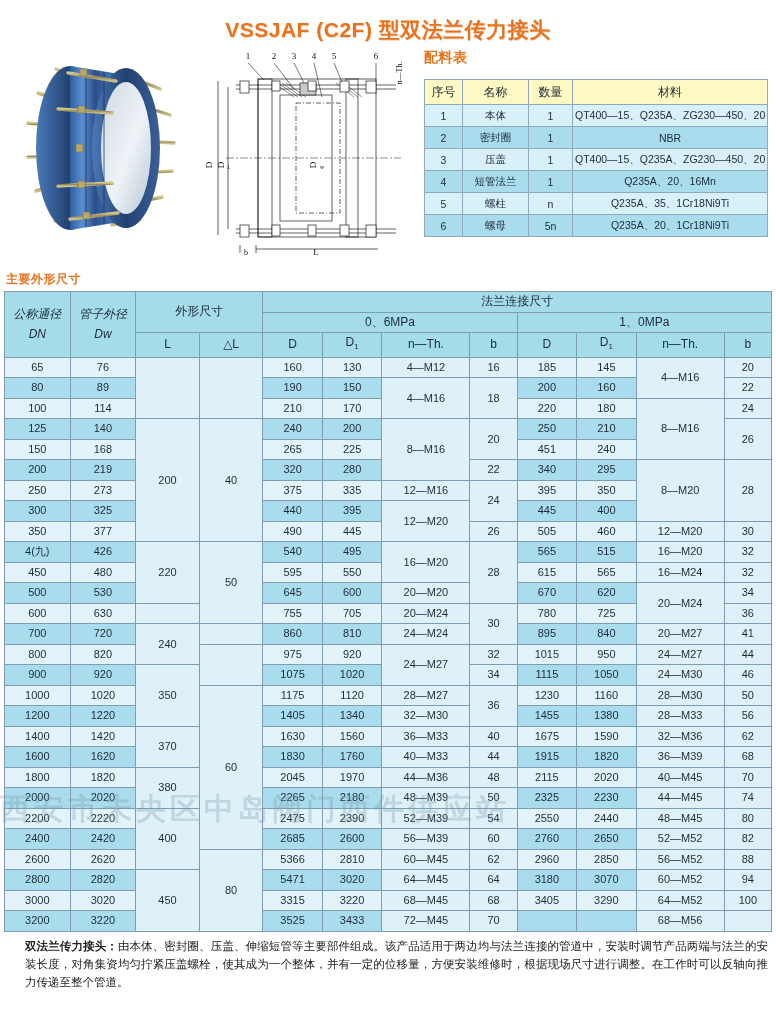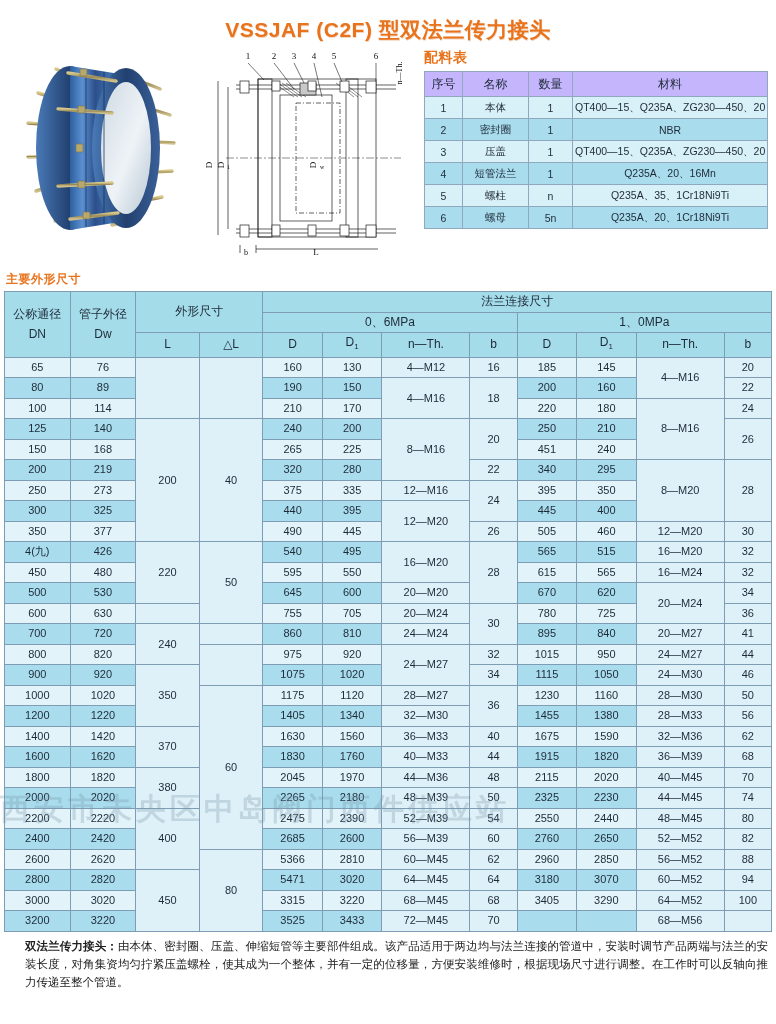--- a/index.html
+++ b/index.html
@@ -46,39 +46,39 @@
   }
   .drawing-bg { width:100%; height:100%; display:block; }
 
   
   .mat-block {
     position: absolute; left: 424px; top: 4px;
     width: 344px;
   }
   .mat-caption {
     font-size: 14px; font-weight: bold; color: #e8731c;
-    margin-bottom: 4px; letter-spacing: 0.5px;
+    margin-bottom: 12px; letter-spacing: 0.5px;
   }
   table.mat {
     border-collapse: collapse;
     width: 344px;
     table-layout: fixed;
     font-size: 10.5px;
   }
   table.mat th, table.mat td {
     border: 1px solid #8fa8bd;
     text-align: center;
     height: 22px;
     padding: 0 2px;
     color: #1e2a38;
     white-space: nowrap;
     overflow: hidden;
   }
   table.mat th {
-    background: #c4b5fd;
+    background: #fef9c3;
     font-weight: normal;
     font-size: 12px;
     height: 25px;
   }
   table.mat tr:nth-child(odd) td { background: #d8f0f7; }
   table.mat tr:nth-child(even) td { background: #a9dded; }
   .mat-c0 { width: 38px; }
   .mat-c1 { width: 66px; }
   .mat-c2 { width: 44px; }
 
@@ -102,21 +102,21 @@
     line-height: 19.5px;
     color: #1e2a38;
     white-space: nowrap;
     overflow: hidden;
   }
   table.dim th {
     background: #a5dcea;
     font-weight: normal;
     font-size: 12px;
   }
-  th.h-tall { height: 40px; line-height: 15px; font-size: 11.5px; }
+  th.h-tall { height: 40px; line-height: 15px; font-size: 11.5px; font-style: italic; }
   th.h-mid  { height: 21px; line-height: 21px; }
 
   
   table.dim tbody tr:nth-child(odd)  td { background: #e2f4fa; }
   table.dim tbody tr:nth-child(even) td { background: #a9dded; }
   
   table.dim tbody td.span { background: #dff1f8 !important; }
 
   .sub { font-size: 8px; vertical-align: sub; }
 

